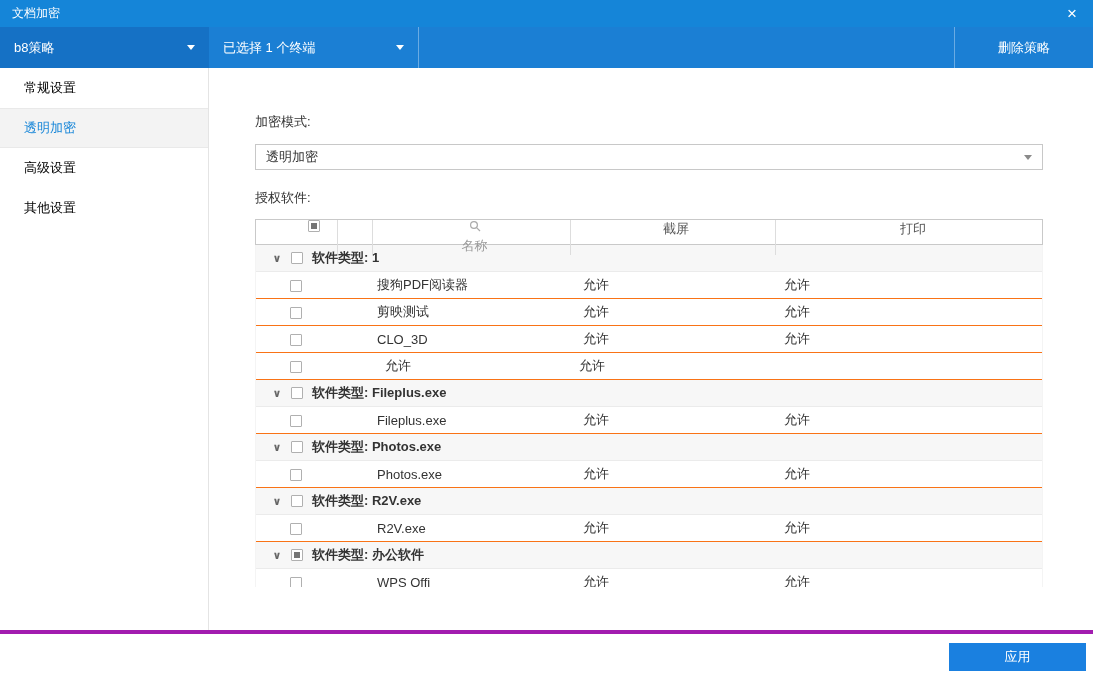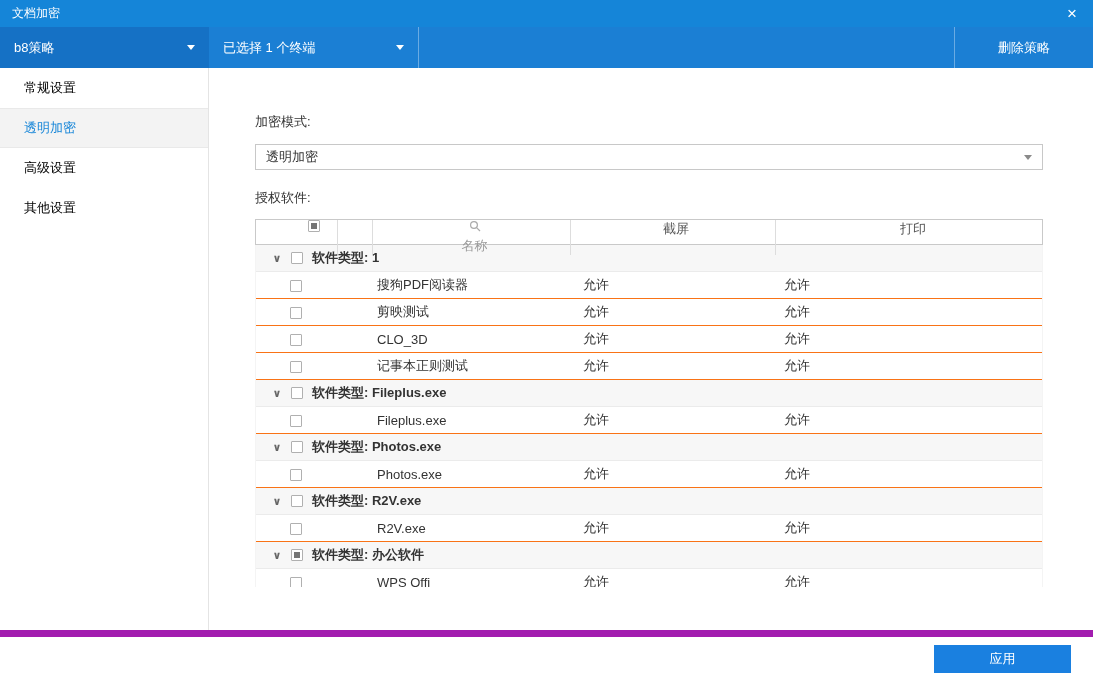--- a/index.html
+++ b/index.html
@@ -107,23 +107,23 @@
     cursor: pointer; vertical-align: middle;
   }
   .cb.ind { position: relative; }
   .cb.ind::after {
     content: ""; position: absolute; left: 2px; top: 2px;
     width: 6px; height: 6px; background: #757575;
   }
 
   
   .footer {
-    height: 50px; border-top: 7px solid #a21caf;
+    height: 50px; border-top: 4px solid #a21caf;
     display: flex; align-items: center; justify-content: flex-end;
-    padding-right: 22px; background: #fff;
+    padding-right: 7px; background: #fff;
   }
   .apply-btn {
     width: 137px; height: 28px; background: var(--apply-button, #1a80e0);
     color: #fff; border: none; font-size: 13px; cursor: pointer;
     font-family: inherit;
   }
 </style>
 </head>
 <body>
 
@@ -212,21 +212,20 @@
           <div class="drow">
             <div class="cell c1"><span class="cb"></span></div>
             <div class="cell c2"></div>
             <div class="cell c3">CLO_3D</div>
             <div class="cell c4">允许</div>
             <div class="cell c5">允许</div>
           </div>
           <div class="drow">
             <div class="cell c1"><span class="cb"></span></div>
             <div class="cell c2"></div>
-            <div class="cell c3">记事本正则测试</div>
             <div class="cell c4">允许</div>
             <div class="cell c5">允许</div>
           </div>
           <div class="grow">
             <span class="exp">∨</span>
             <span class="cb"></span>
             <span class="glabel">软件类型: Fileplus.exe</span>
           </div>
           <div class="drow">
             <div class="cell c1"><span class="cb"></span></div>

